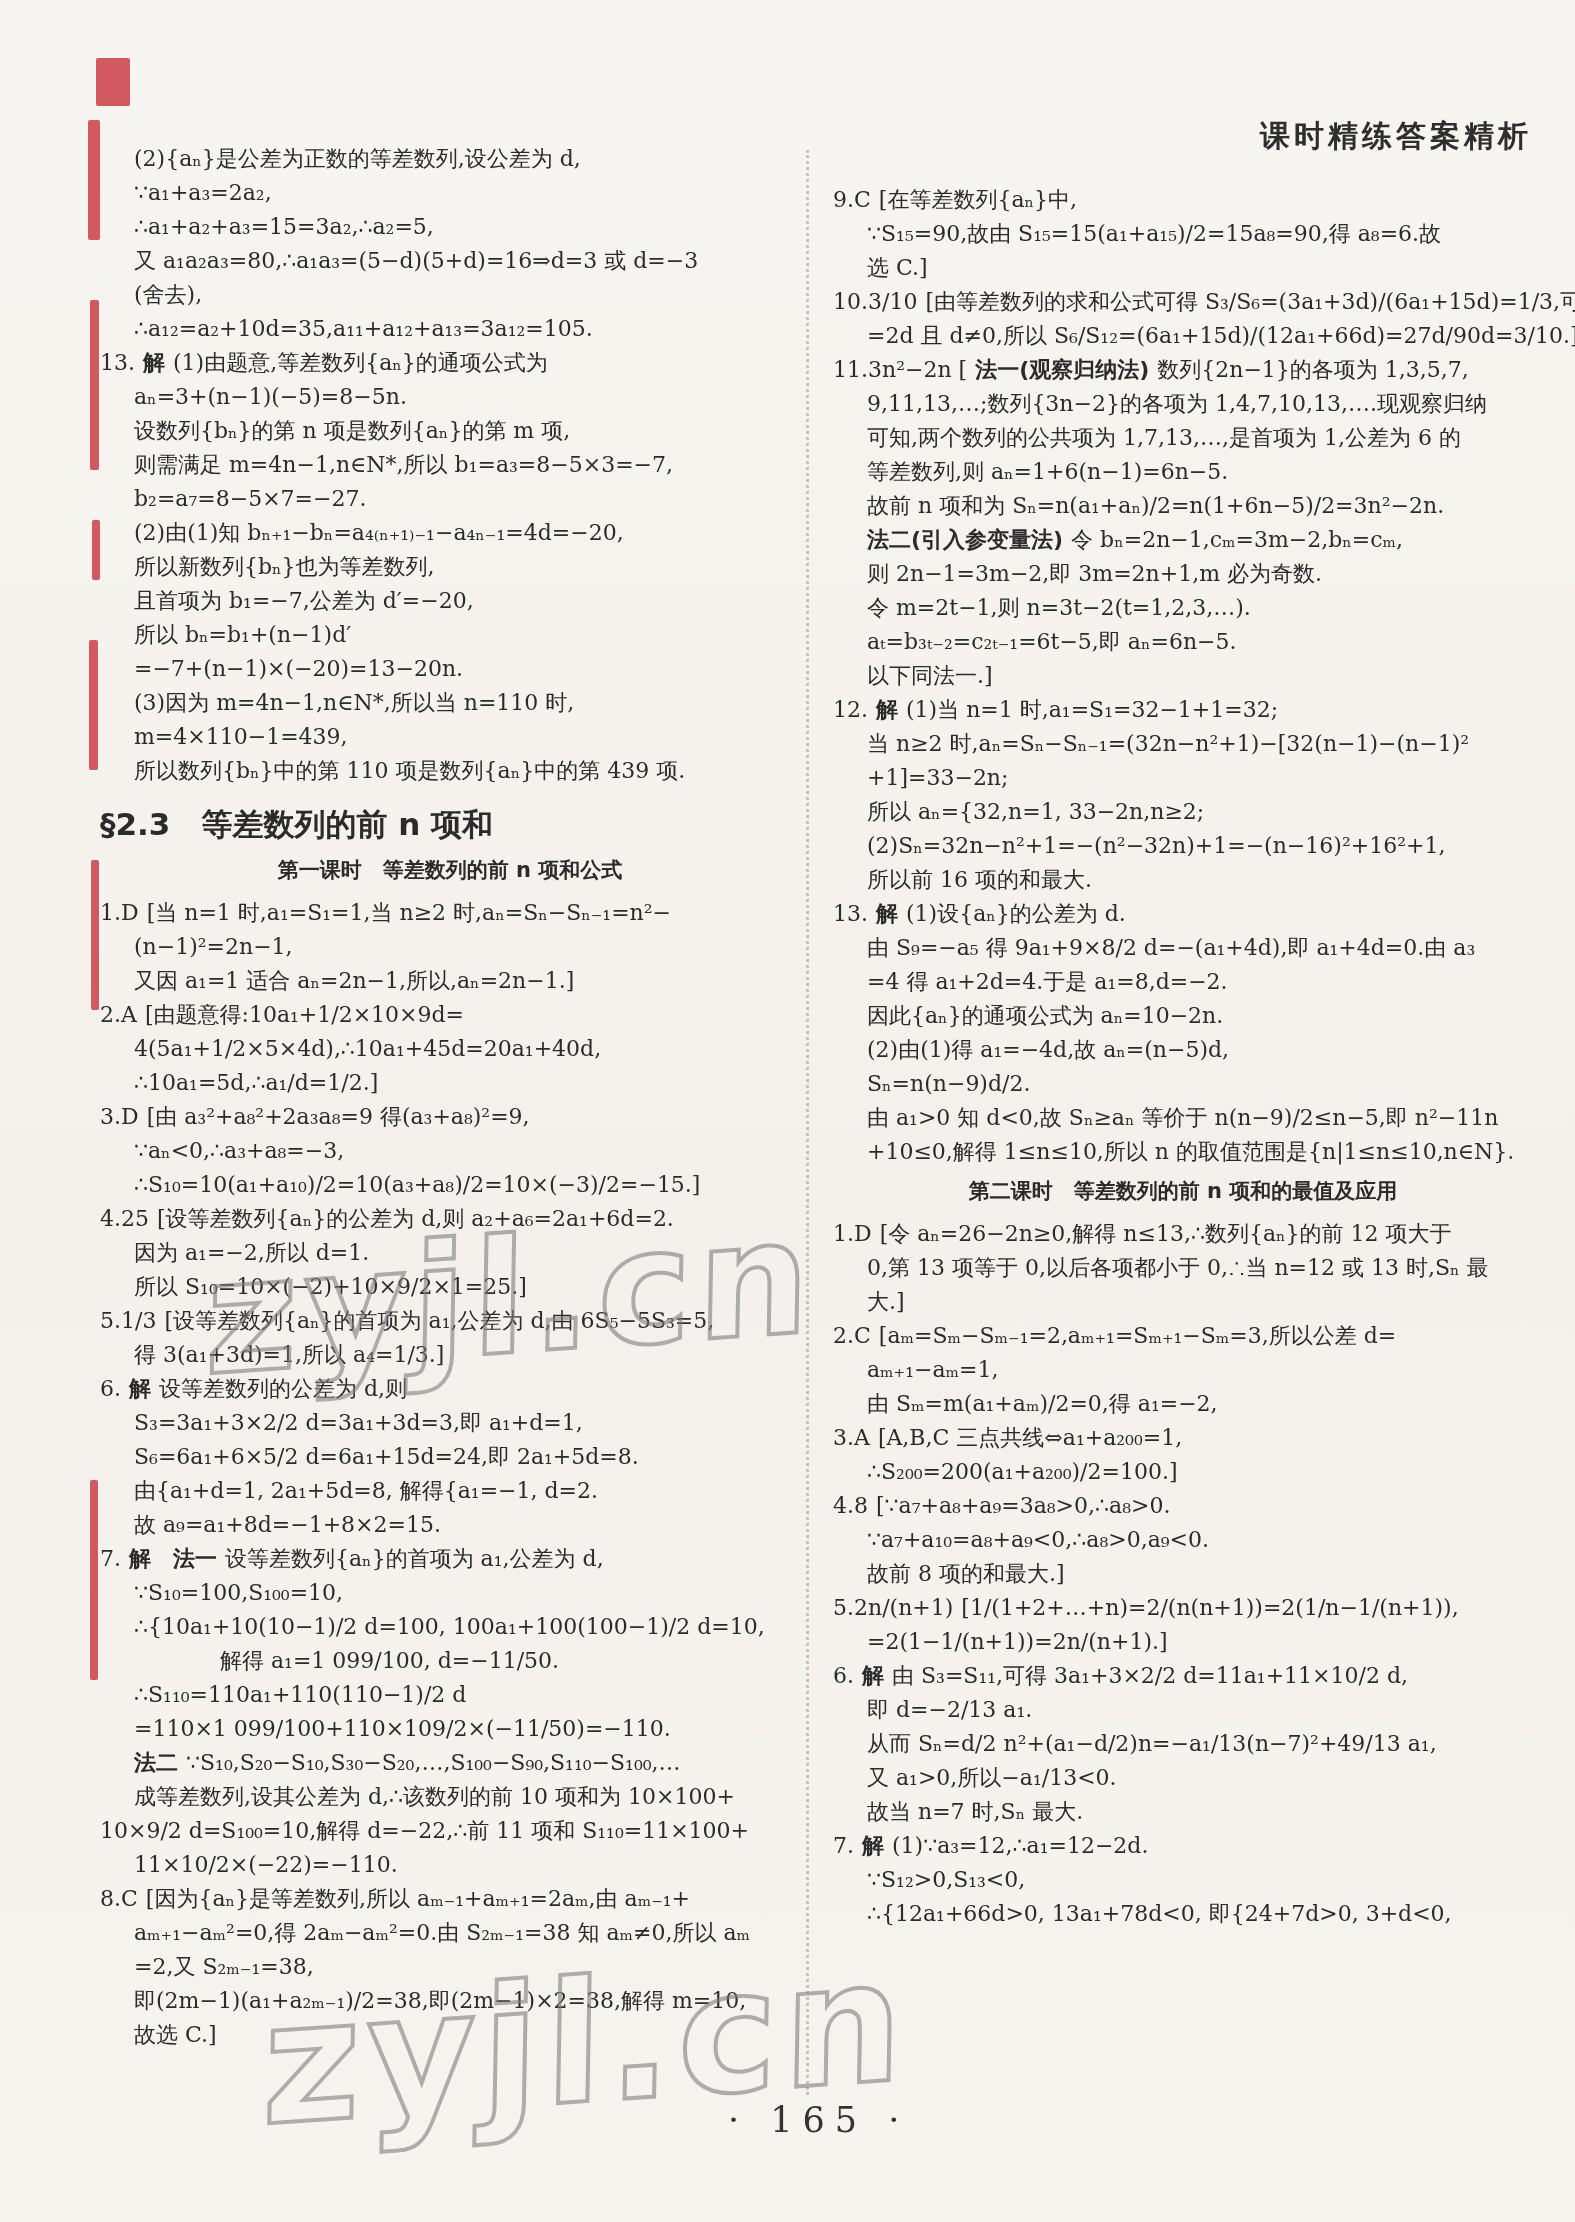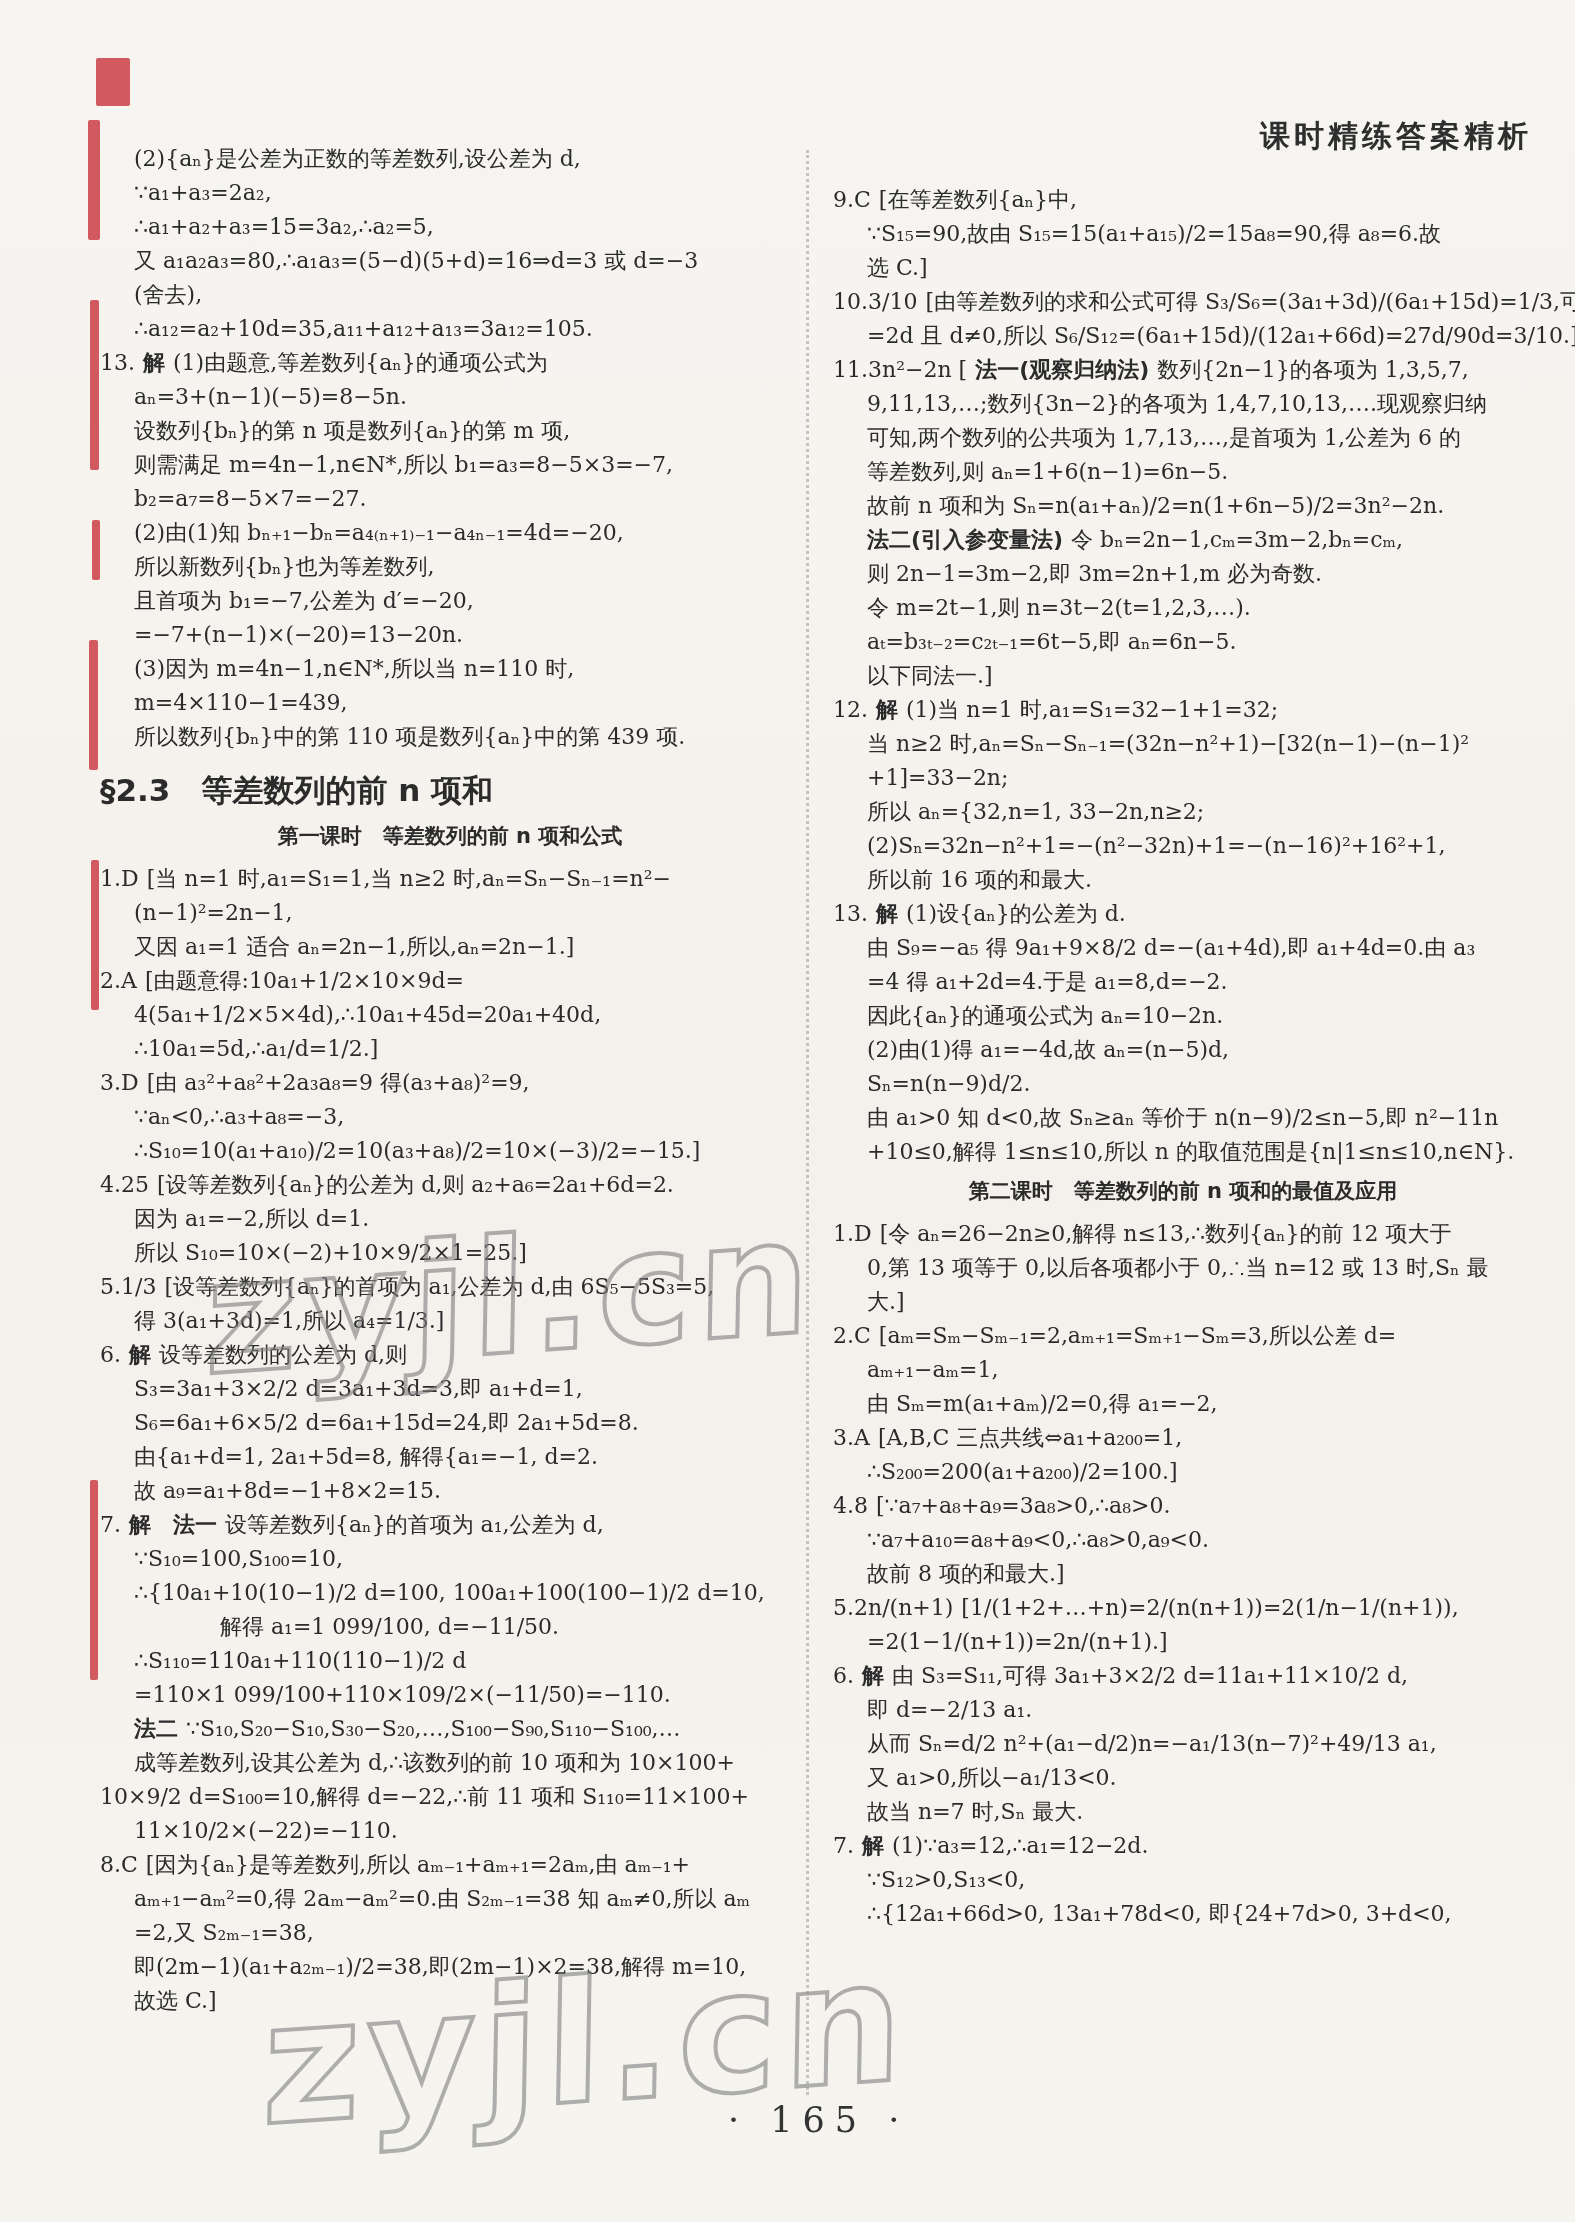--- a/index.html
+++ b/index.html
@@ -58,20 +58,21 @@
         <div class="line ind1"><span>(舍去),</span></div>
         <div class="line ind1"><span>∴a₁₂=a₂+10d=35,a₁₁+a₁₂+a₁₃=3a₁₂=105.</span></div>
         <div class="line ind0"><span class="num">13.</span><span class="bold">解</span><span>(1)由题意,等差数列{aₙ}的通项公式为</span></div>
         <div class="line ind1"><span>aₙ=3+(n−1)(−5)=8−5n.</span></div>
         <div class="line ind1"><span>设数列{bₙ}的第 n 项是数列{aₙ}的第 m 项,</span></div>
         <div class="line ind1"><span>则需满足 m=4n−1,n∈N*,所以 b₁=a₃=8−5×3=−7,</span></div>
         <div class="line ind1"><span>b₂=a₇=8−5×7=−27.</span></div>
         <div class="line ind1"><span>(2)由(1)知 bₙ₊₁−bₙ=a₄₍ₙ₊₁₎₋₁−a₄ₙ₋₁=4d=−20,</span></div>
         <div class="line ind1"><span>所以新数列{bₙ}也为等差数列,</span></div>
         <div class="line ind1"><span>且首项为 b₁=−7,公差为 d′=−20,</span></div>
+        <div class="line ind1"><span>所以 bₙ=b₁+(n−1)d′</span></div>
         <div class="line ind1"><span>=−7+(n−1)×(−20)=13−20n.</span></div>
         <div class="line ind1"><span>(3)因为 m=4n−1,n∈N*,所以当 n=110 时,</span></div>
         <div class="line ind1"><span>m=4×110−1=439,</span></div>
         <div class="line ind1"><span>所以数列{bₙ}中的第 110 项是数列{aₙ}中的第 439 项.</span></div>
         <div class="h1"><span>§2.3　等差数列的前 n 项和</span></div>
         <div class="h2"><span>第一课时　等差数列的前 n 项和公式</span></div>
         <div class="line ind0"><span class="num">1.D</span><span>[当 n=1 时,a₁=S₁=1,当 n≥2 时,aₙ=Sₙ−Sₙ₋₁=n²−</span></div>
         <div class="line ind1"><span>(n−1)²=2n−1,</span></div>
         <div class="line ind1"><span>又因 a₁=1 适合 aₙ=2n−1,所以,aₙ=2n−1.]</span></div>
         <div class="line ind0"><span class="num">2.A</span><span>[由题意得:10a₁+1/2×10×9d=</span></div>

